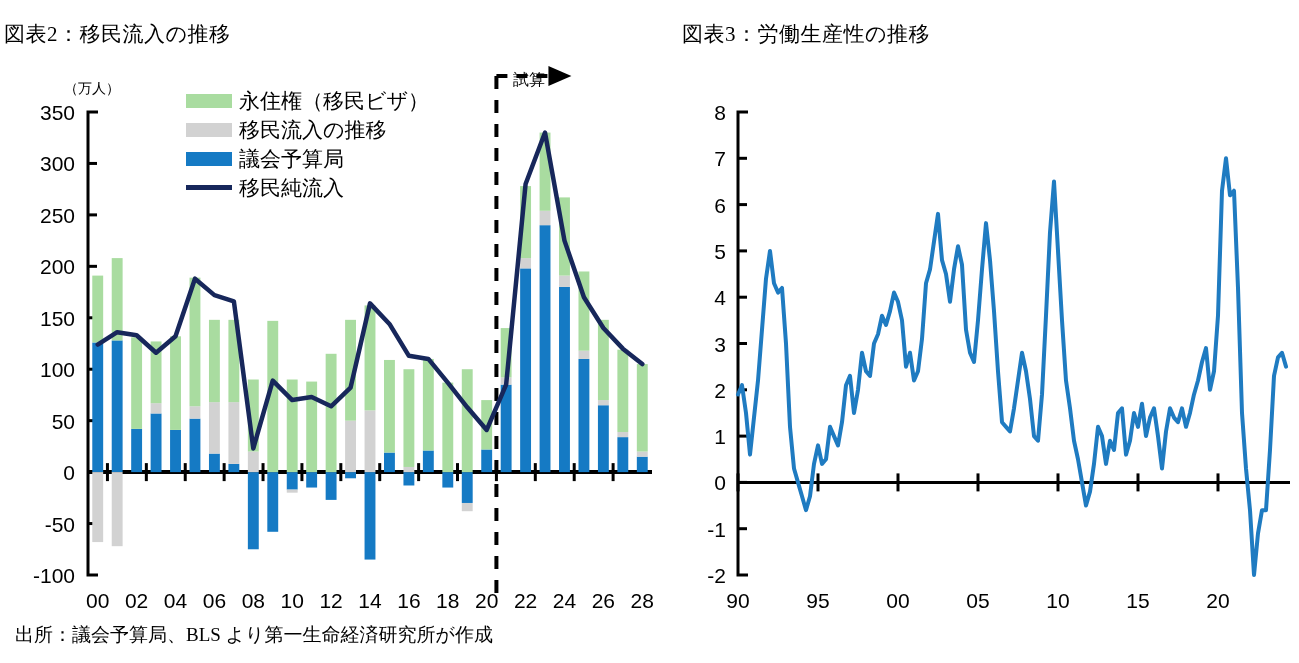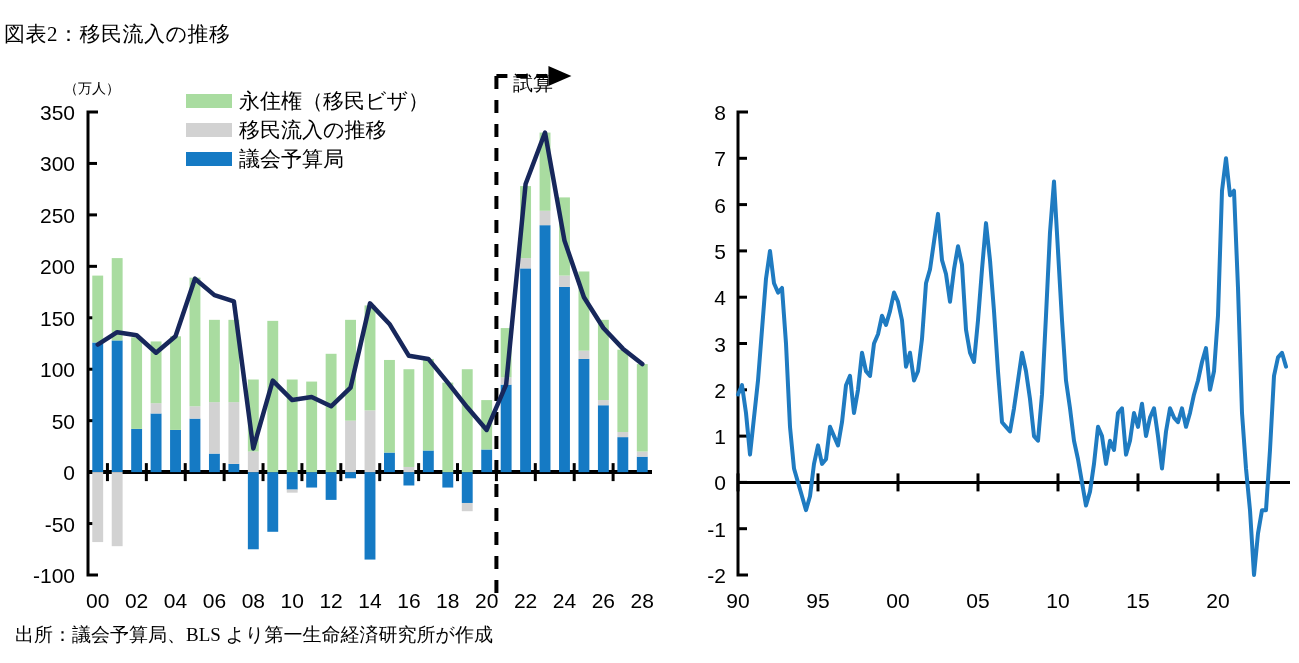--- a/index.html
+++ b/index.html
@@ -13,21 +13,21 @@
   #panel-left .fig-title{left:4px;}
   #panel-right .fig-title{left:22px;}
   .axis-unit{position:absolute;font-size:14px;white-space:nowrap;}
   #unit-left{left:64px;top:68px;}
   .legend{position:absolute;}
   #legend-left{left:178px;top:74px;}
   .legend-row{display:flex;align-items:center;height:29px;padding-left:8px;}
   .swatch{width:46px;height:14px;margin-right:7px;flex:none;}
   .swatch.line{height:5px;}
   .legend-label{font-size:21px;white-space:nowrap;line-height:1;}
-  .note{position:absolute;font-size:20px;white-space:nowrap;}
+  .note{position:absolute;font-size:16px;white-space:nowrap;}
   #note-shisan{left:513px;top:58px;}
   .footer{position:absolute;left:15px;top:622px;font-size:19px;
           font-family:"Liberation Serif","DejaVu Serif",serif;white-space:nowrap;}
   svg{position:absolute;left:0;top:0;overflow:visible;}
   .tickLabel{font-size:21px;font-family:"Liberation Sans","DejaVu Sans",sans-serif;fill:#000;}
   .axisline{stroke:#000;fill:none;}
 </style>
 </head>
 <body>
 
@@ -40,20 +40,24 @@
       <span class="swatch" style="background: rgb(169, 220, 160);"></span>
       <span class="legend-label">永住権（移民ビザ）</span>
     </div>
     <div class="legend-row">
       <span class="swatch" style="background: rgb(210, 210, 210);"></span>
       <span class="legend-label">移民流入の推移</span>
     </div>
     <div class="legend-row">
       <span class="swatch" style="background: rgb(21, 122, 196);"></span>
       <span class="legend-label">議会予算局</span>
+    </div>
+    <div class="legend-row">
+      <span class="swatch line" style="background: rgb(23, 39, 91);"></span>
+      <span class="legend-label">移民純流入</span>
     </div>
   </div>
 
   <div class="note" id="note-shisan">試算</div>
 
   <svg id="svg-left" width="660" height="663">
       <path d="M 98 100 L 88 100 L 88 563 L 98 563" class="axisline" stroke-width="3"></path>
       <text x="75" y="571" class="tickLabel" text-anchor="end">-100</text>
       <line x1="88" y1="511.55555555555554" x2="97" y2="511.55555555555554" stroke="#000" stroke-width="3"></line>
       <text x="75" y="519.5555555555555" class="tickLabel" text-anchor="end">-50</text>
@@ -181,20 +185,21 @@
       <rect x="636.8303448275861" y="439.5333333333333" width="10.891034482758622" height="5.1444444444445026" fill="#D2D2D2"></rect>
       <rect x="636.8303448275861" y="352.0777777777778" width="10.891034482758622" height="87.45555555555552" fill="#A9DCA0"></rect>
       <line x1="496.41379310344826" y1="64" x2="496.41379310344826" y2="587" stroke="#000" stroke-width="4" stroke-dasharray="13 11"></line>
       <line x1="496.41379310344826" y1="64" x2="551.4137931034483" y2="64" stroke="#000" stroke-width="4" stroke-dasharray="11 9"></line>
       <polygon points="548.4137931034483,54 571.4137931034483,64 548.4137931034483,74" fill="#000"></polygon>
       <path d="M 97.72413793103448 332.5288888888889 L 117.17241379310344 320.1822222222222 L 136.6206896551724 323.2688888888889 L 156.0689655172414 340.76 L 175.51724137931035 324.2977777777778 L 194.9655172413793 266.68 L 214.41379310344826 283.14222222222224 L 233.86206896551724 289.31555555555553 L 253.3103448275862 436.44666666666666 L 272.7586206896552 368.54 L 292.2068965517241 388.0888888888889 L 311.6551724137931 385.00222222222226 L 331.1034482758621 394.26222222222225 L 350.55172413793105 375.7422222222222 L 370 291.37333333333333 L 389.44827586206895 311.9511111111111 L 408.8965517241379 343.8466666666667 L 428.34482758620686 346.93333333333334 L 447.7931034482758 370.59777777777776 L 467.2413793103448 395.29111111111115 L 486.6896551724138 417.9266666666666 L 506.13793103448273 372.65555555555557 L 525.5862068965516 172.02222222222224 L 545.0344827586207 120.57777777777778 L 564.4827586206897 228.61111111111114 L 583.9310344827586 285.2 L 603.3793103448276 316.06666666666666 L 622.8275862068965 336.64444444444445 L 642.2758620689655 352.0777777777778" fill="none" stroke="#17275B" stroke-width="4.5" stroke-linejoin="round" stroke-linecap="round"></path>
     </svg>
 </div>
 
 <div class="panel" id="panel-right">
+  <div class="fig-title">図表3：労働生産性の推移</div>
 
   <svg id="svg-right" width="639" height="663">
       <path d="M 88 100 L 78 100 L 78 563 L 88 563" class="axisline" stroke-width="3"></path>
       <text x="66" y="571" class="tickLabel" text-anchor="end">-2</text>
       <line x1="78" y1="516.7" x2="87" y2="516.7" stroke="#000" stroke-width="3"></line>
       <text x="66" y="524.7" class="tickLabel" text-anchor="end">-1</text>
       <line x1="78" y1="470.4" x2="87" y2="470.4" stroke="#000" stroke-width="3"></line>
       <text x="66" y="478.4" class="tickLabel" text-anchor="end">0</text>
       <line x1="78" y1="424.1" x2="87" y2="424.1" stroke="#000" stroke-width="3"></line>
       <text x="66" y="432.1" class="tickLabel" text-anchor="end">1</text>

